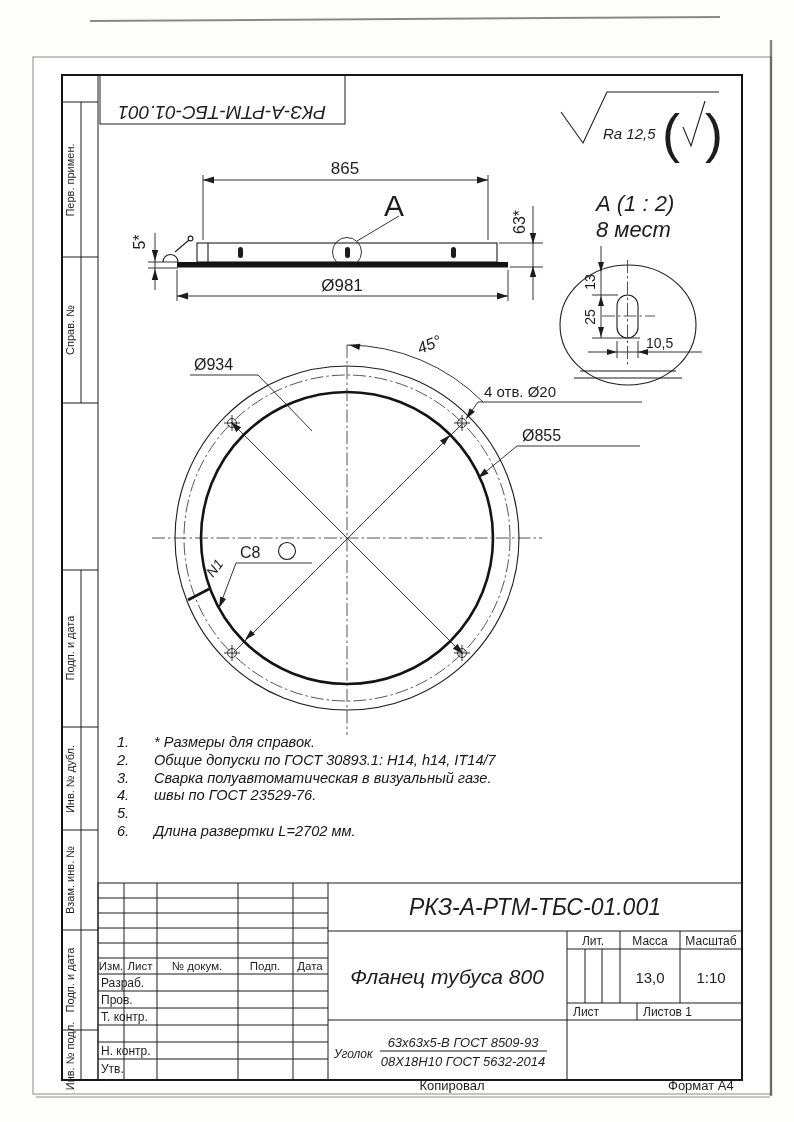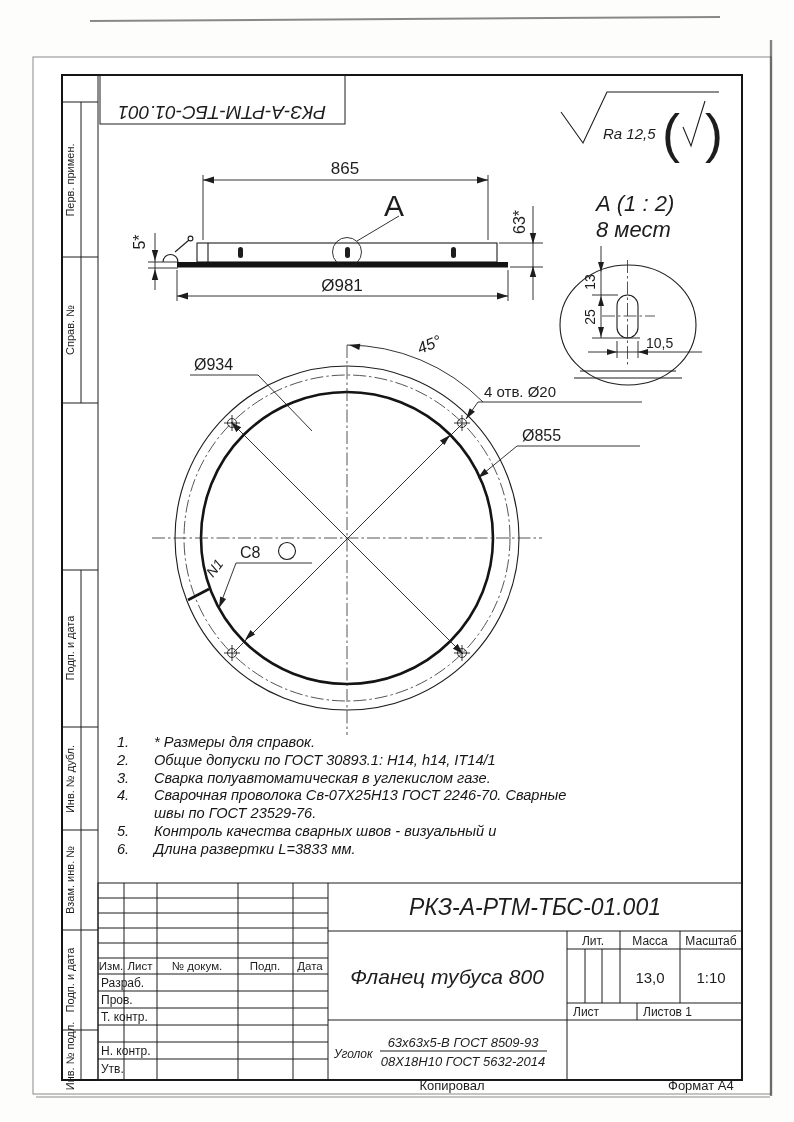--- a/index.html
+++ b/index.html
@@ -278,45 +278,43 @@
   <div class="note">
     <span class="nnum">1.</span>
     <span class="nbody">
           <span class="nline">* Размеры для справок.</span>
           <span class="nline"></span>
         </span>
   </div>
   <div class="note">
     <span class="nnum">2.</span>
     <span class="nbody">
-          <span class="nline">Общие допуски по ГОСТ 30893.1: H14, h14, IT14/1</span>
+          <span class="nline">Общие допуски по ГОСТ 30893.1: H14, h14, IT14/7</span>
           <span class="nline"></span>
         </span>
   </div>
   <div class="note">
     <span class="nnum">3.</span>
     <span class="nbody">
-          <span class="nline">Сварка полуавтоматическая в углекислом газе.</span>
+          <span class="nline">Сварка полуавтоматическая в визуальный газе.</span>
           <span class="nline"></span>
         </span>
   </div>
   <div class="note">
     <span class="nnum">4.</span>
     <span class="nbody">
-          <span class="nline">Сварочная проволока Св-07Х25Н13 ГОСТ 2246-70. Сварные</span>
           <span class="nline">швы по ГОСТ 23529-76.</span>
         </span>
   </div>
   <div class="note">
     <span class="nnum">5.</span>
     <span class="nbody">
-          <span class="nline">Контроль качества сварных швов - визуальный и</span>
         </span>
   </div>
   <div class="note">
     <span class="nnum">6.</span>
     <span class="nbody">
-          <span class="nline">Длина развертки L=3833 мм.</span>
+          <span class="nline">Длина развертки L=2702 мм.</span>
           <span class="nline"></span>
         </span>
   </div>
 </div>
 </div>
 
 </body></html>

